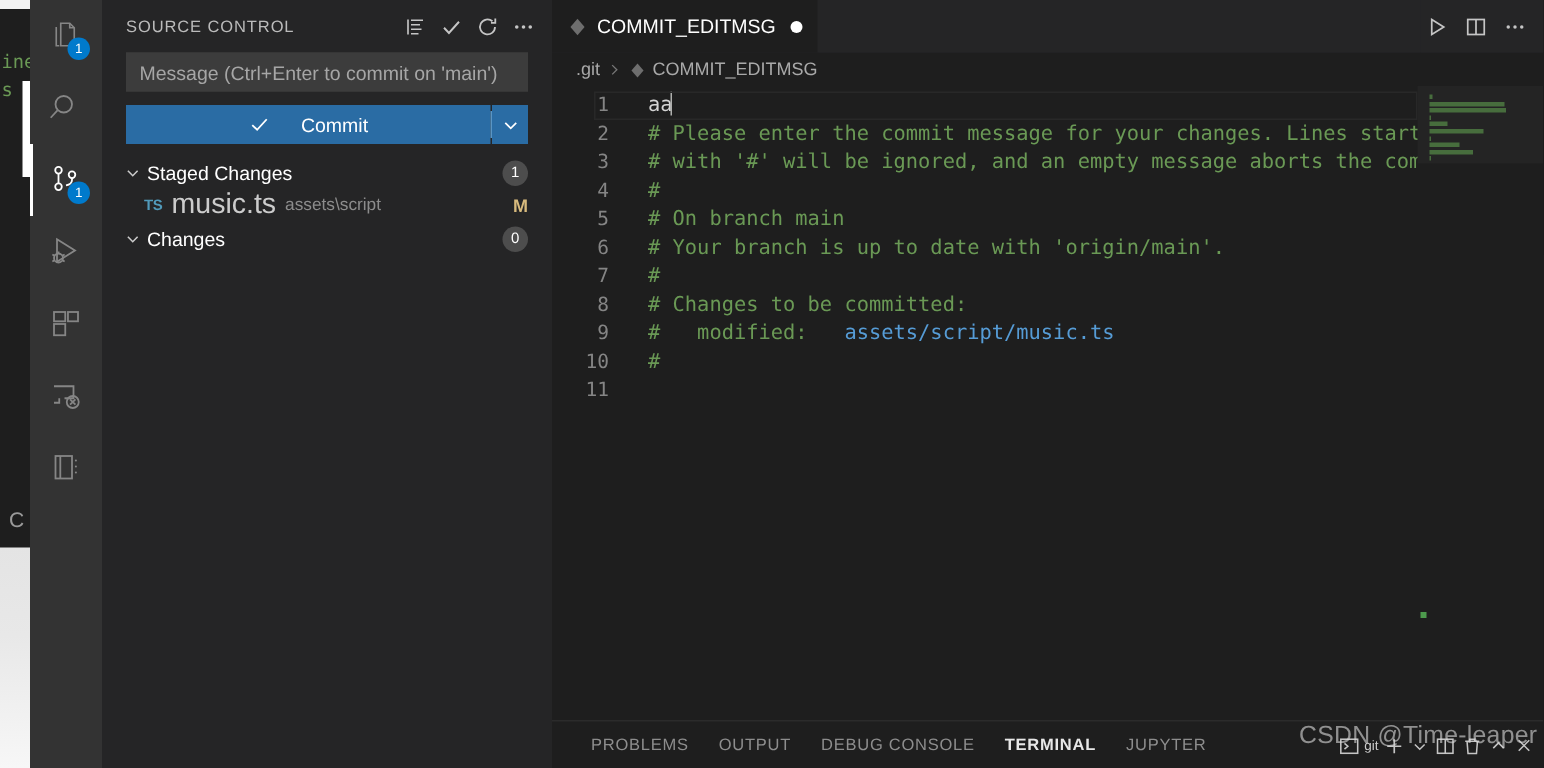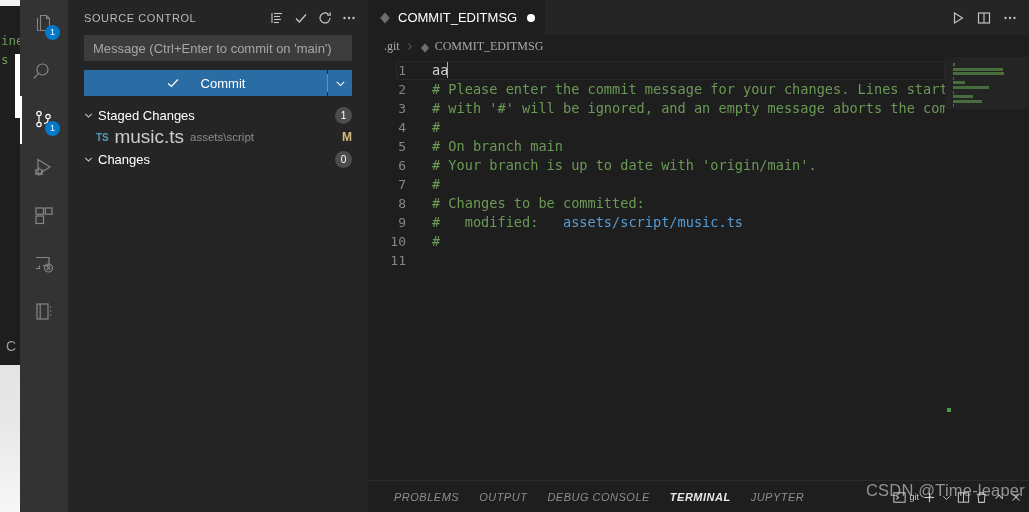--- a/index.html
+++ b/index.html
@@ -271,21 +271,21 @@
   }
   .breadcrumbs {
     height: 22px;
     display: flex; align-items: center;
     padding-left: 16px;
     gap: 4px;
     color: #a9a9a9;
     font-size: 12px;
     font-family: "Liberation Sans", sans-serif;
   }
-  .bc-item { display: flex; align-items: flex-end; gap: 4px; cursor: pointer; font-family: Liberation Serif, serif; }
+  .bc-item { display: flex; align-items: flex-end; gap: 4px; cursor: pointer; }
   .bc-sep { color: #767676; font-size: 12px; }
 
   
   .code-area {
     position: relative;
     height: 423px;
     overflow: hidden;
     font-family: "DejaVu Sans Mono", monospace;
     font-size: 13.6px;
     line-height: 19px;
@@ -366,21 +366,20 @@
     padding: 0 10px;
     height: 32px;
     display: flex; align-items: center;
     color: #8d8d8d;
     font-size: 11px;
     letter-spacing: 0.5px;
     text-transform: uppercase;
     cursor: pointer;
     font-family: "Liberation Sans", sans-serif;
     position: relative;
-    font-style: italic;
   }
   .panel-tab.active { color: #e7e7e7; font-weight: bold; }
   .panel-spacer { flex: 1; }
   .panel-actions {
     display: flex; align-items: center; gap: 3px;
     padding-right: 6px;
   }
   .pa-item {
     display: flex; align-items: center;
     color: #c5c5c5; cursor: pointer;

